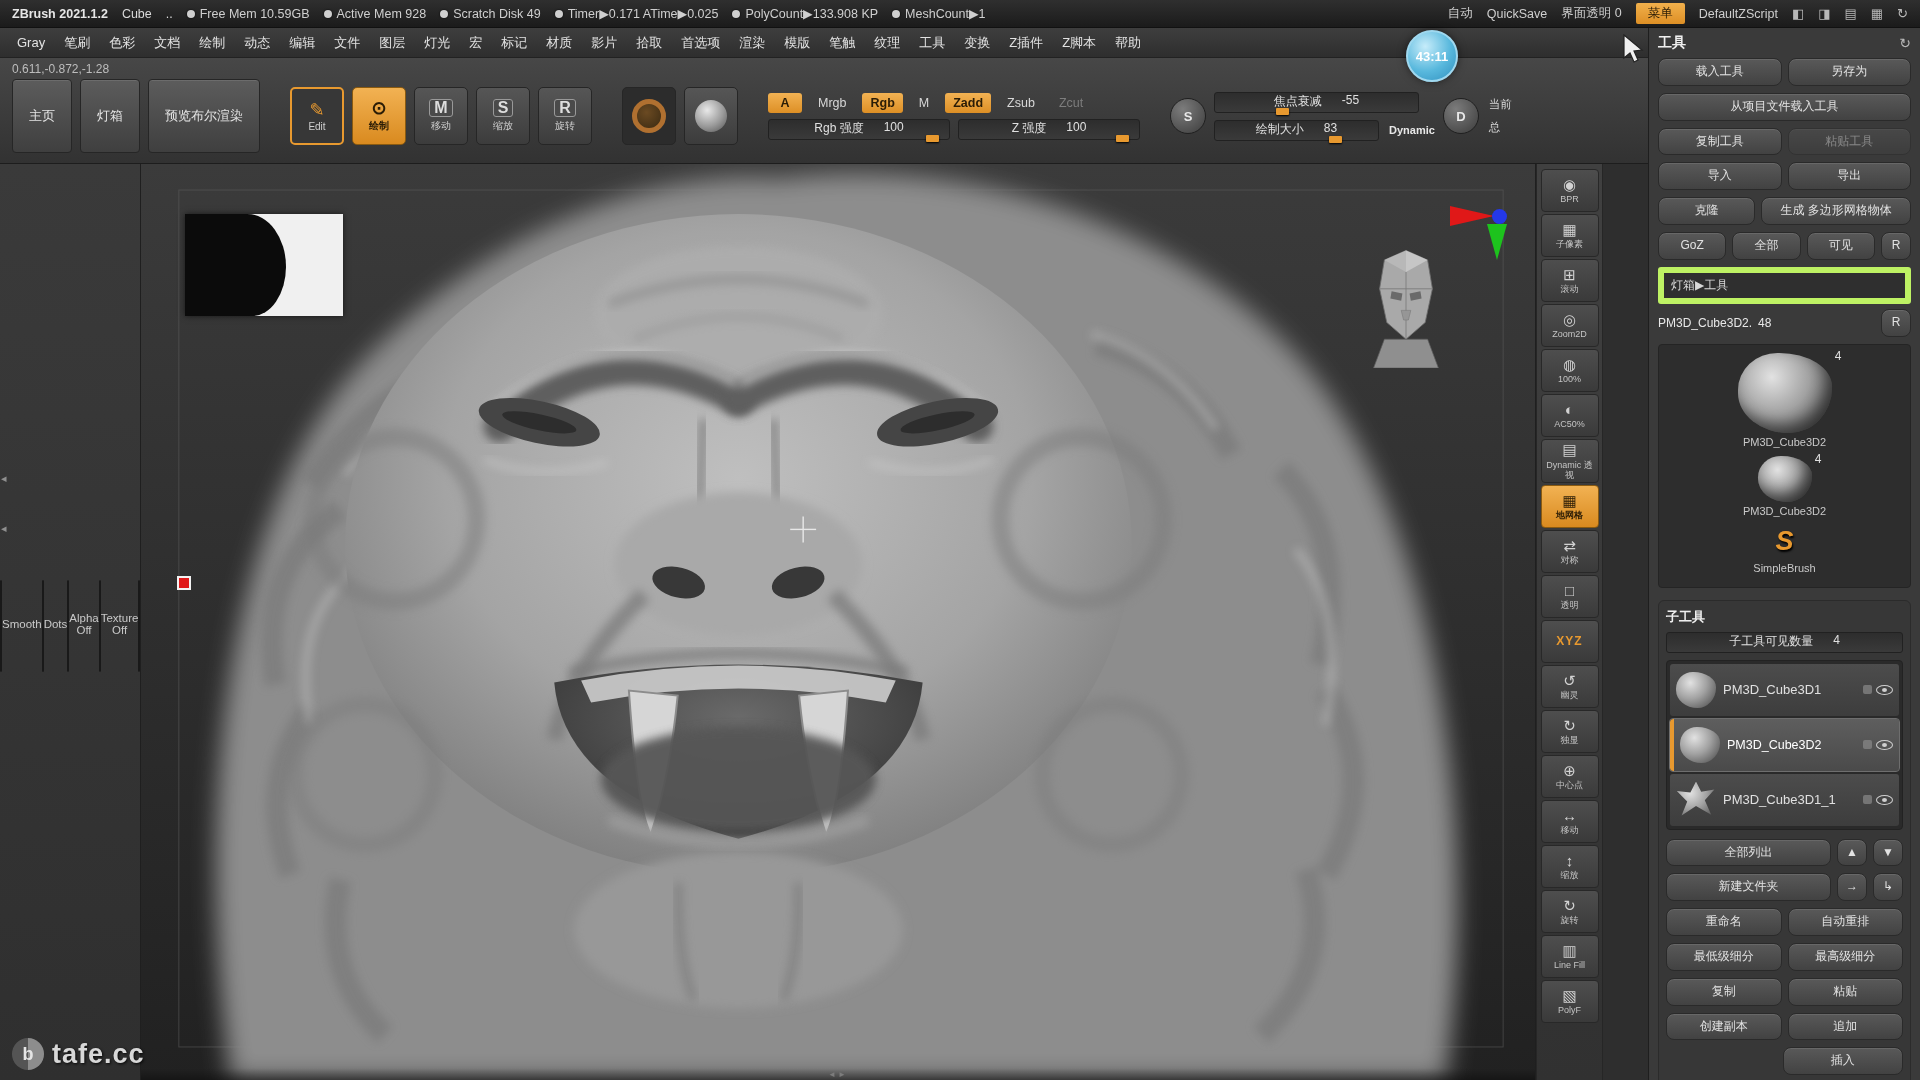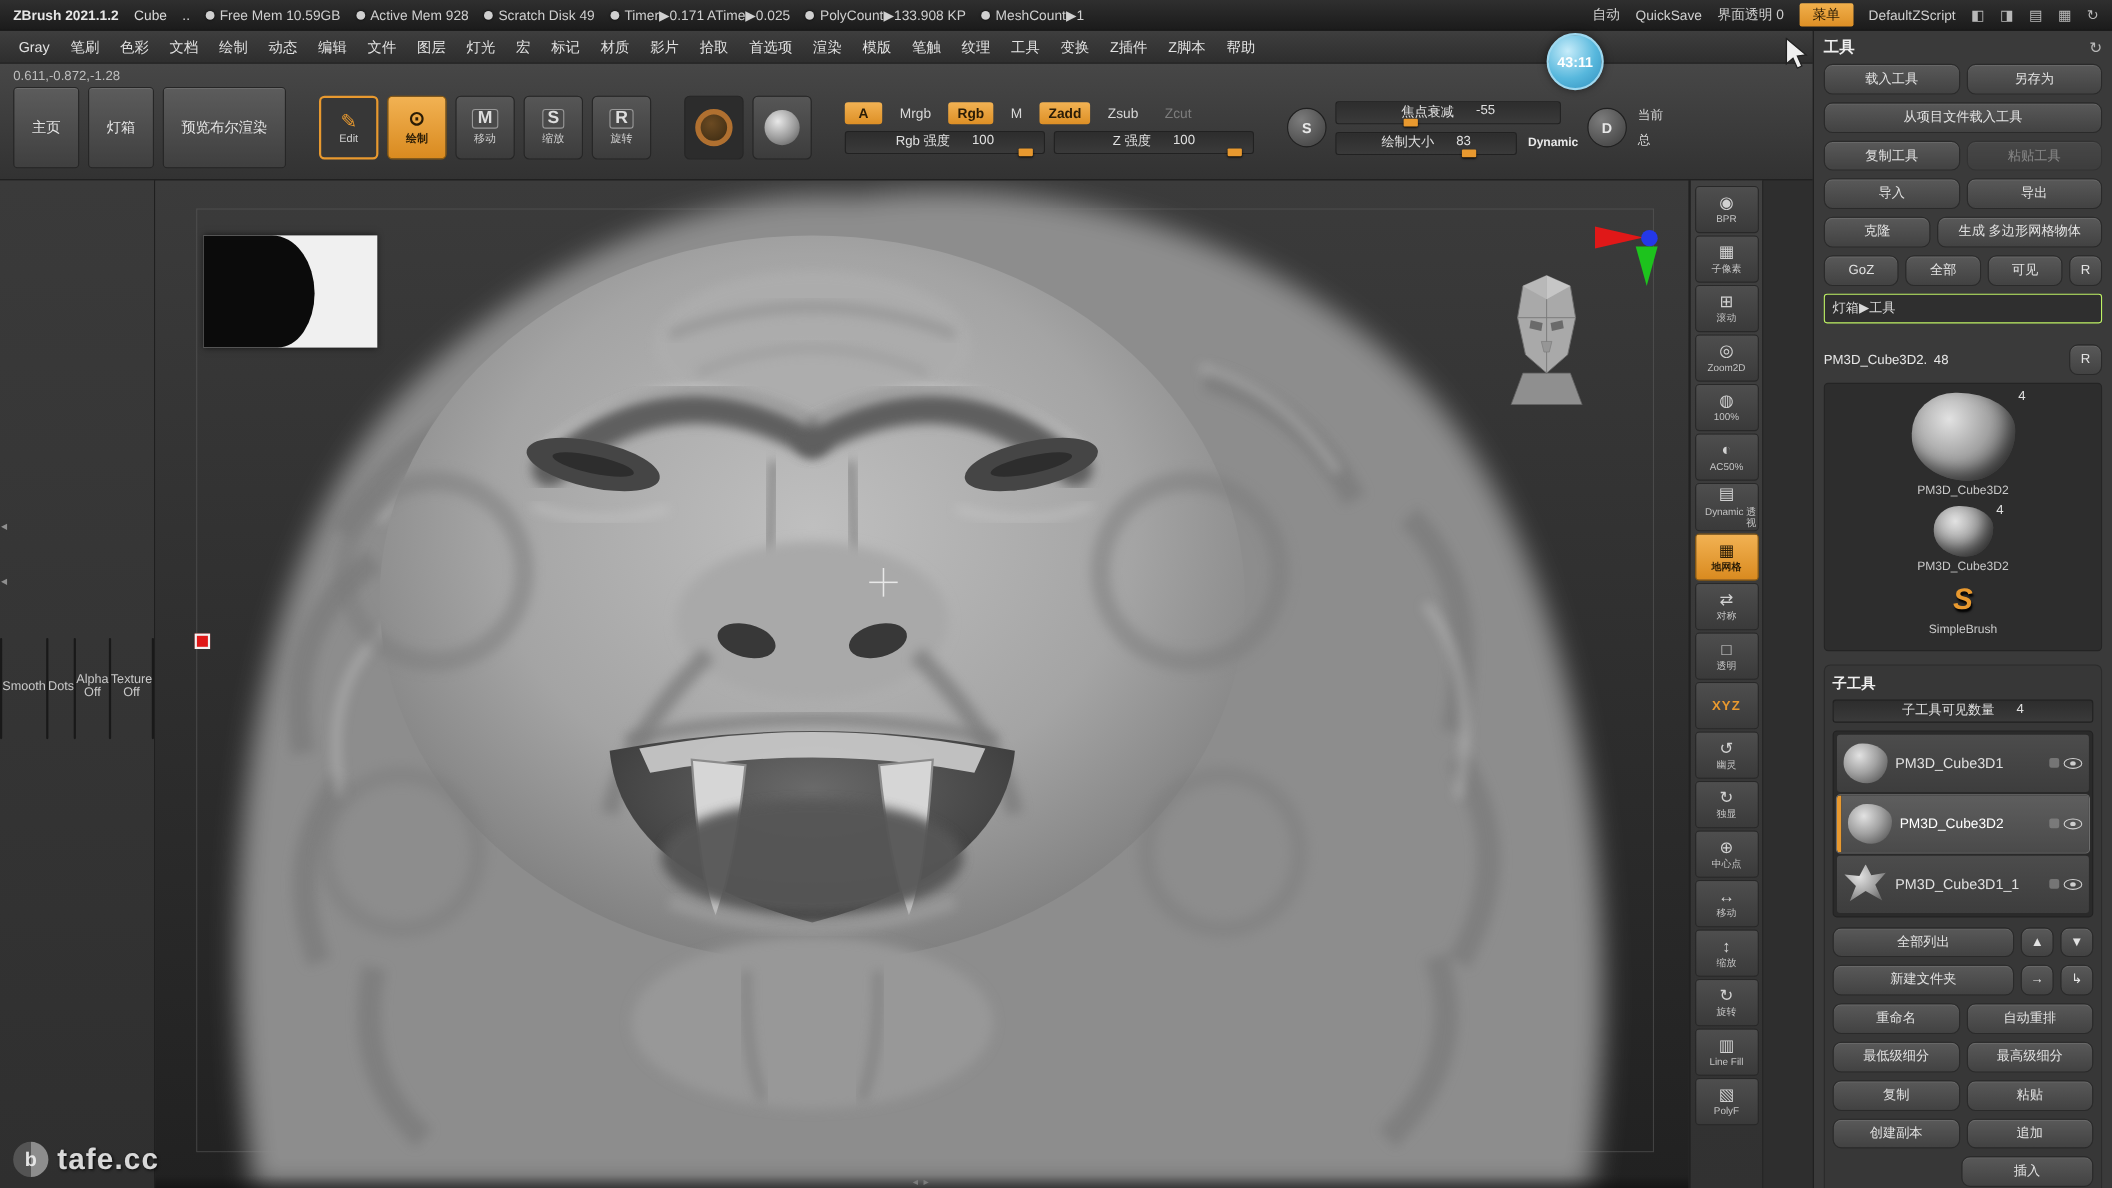--- a/index.html
+++ b/index.html
@@ -111,42 +111,42 @@
   #camview{position:absolute;right:92px;top:84px;width:74px;height:120px}
   #canvasScroll{position:absolute;left:0;right:0;bottom:0;height:12px;display:flex;align-items:center;
     justify-content:center;color:#7c7c7c;font-size:8px;letter-spacing:2px;background:linear-gradient(rgba(0,0,0,0),rgba(0,0,0,.35))}
 
   
   #rightshelf{width:66px;background:linear-gradient(#404040,#313131);display:flex;flex-direction:column;
     align-items:center;padding:5px 0;gap:2px;flex:0 0 auto;border-left:1px solid #262626}
   .rs-item{width:58px;min-height:43px;display:flex;flex-direction:column;align-items:center;justify-content:center;gap:1px;
     background:linear-gradient(#4e4e4e,#3a3a3a);border:1px solid #282828;border-radius:4px;padding:2px 1px;cursor:pointer}
   .rs-item .g{font-size:15px;color:#d2d2d2;line-height:1.1}
-  .rs-item .l{font-size:9px;color:#c4c4c4;text-align:right;line-height:1.15}
+  .rs-item .l{font-size:9px;color:#c4c4c4;text-align:center;line-height:1.15}
   .rs-item.active{background:linear-gradient(#f2b253,#d98a1f);border-color:#8a5a10}
   .rs-item.active .g,.rs-item.active .l{color:#2a1c06;font-weight:bold}
   .rs-item.xyz .g{color:#e8992f;font-weight:bold;font-size:12px;letter-spacing:1px}
 
   
   #gutter{width:46px;background:#2e2e2e;border-left:1px solid #262626;flex:0 0 auto}
 
   
   #tray{width:272px;background:#3a3a3a;border-left:1px solid #1e1e1e;padding:6px 9px;font-size:12px;
     flex:0 0 auto;overflow:hidden;display:flex;flex-direction:column}
   .tp-header{display:flex;align-items:center;justify-content:space-between;margin-bottom:6px}
   .tp-title{font-size:14px;font-weight:bold;color:#efefef}
   .tp-hicon{color:#b8b8b8;font-size:14px;cursor:pointer}
   .tp-row{display:flex;gap:6px;margin-bottom:7px}
   .tpb{flex:1;background:linear-gradient(#595959,#424242);border:1px solid #2a2a2a;border-radius:8px;color:#e2e2e2;
     font-size:12px;padding:6px 4px;text-align:center;cursor:pointer;line-height:1.15;
     box-shadow:inset 0 1px 0 rgba(255,255,255,.09)}
   .tpb.dim{opacity:.45}
   .tpb.sq{flex:0 0 30px;padding:6px 0}
   .tpb.grow2{flex:1.6}
-  .tp-section{background:#2f2f2f;border:1px solid #bef264;border-radius:3px;padding:4px 7px;margin-bottom:19px;
+  .tp-section{background:#2f2f2f;border:6px solid #bef264;border-radius:3px;padding:4px 7px;margin-bottom:5px;
     color:#d8d8d8;cursor:pointer}
   .tp-active{display:flex;align-items:center;gap:6px;margin-bottom:7px;color:#e8e8e8}
   .tp-active .tpb{margin-left:auto}
   .tool-thumbs{background:#2d2d2d;border:1px solid #242424;border-radius:4px;padding:8px 6px;display:flex;gap:6px;margin-bottom:10px}
   .tt-col{flex:1;display:flex;flex-direction:column;align-items:center;gap:3px}
   .tt-wrap{position:relative}
   .badge{position:absolute;top:-4px;right:-10px;font-size:12px;color:#e0e0e0}
   .thumb{cursor:pointer}
   .rock{background:radial-gradient(circle at 36% 30%,#e2e2e2,#a2a2a2 45%,#565656 85%,#303030);
     border-radius:42% 56% 46% 54%/46% 42% 56% 50%;box-shadow:inset -6px -8px 14px rgba(0,0,0,.45)}

